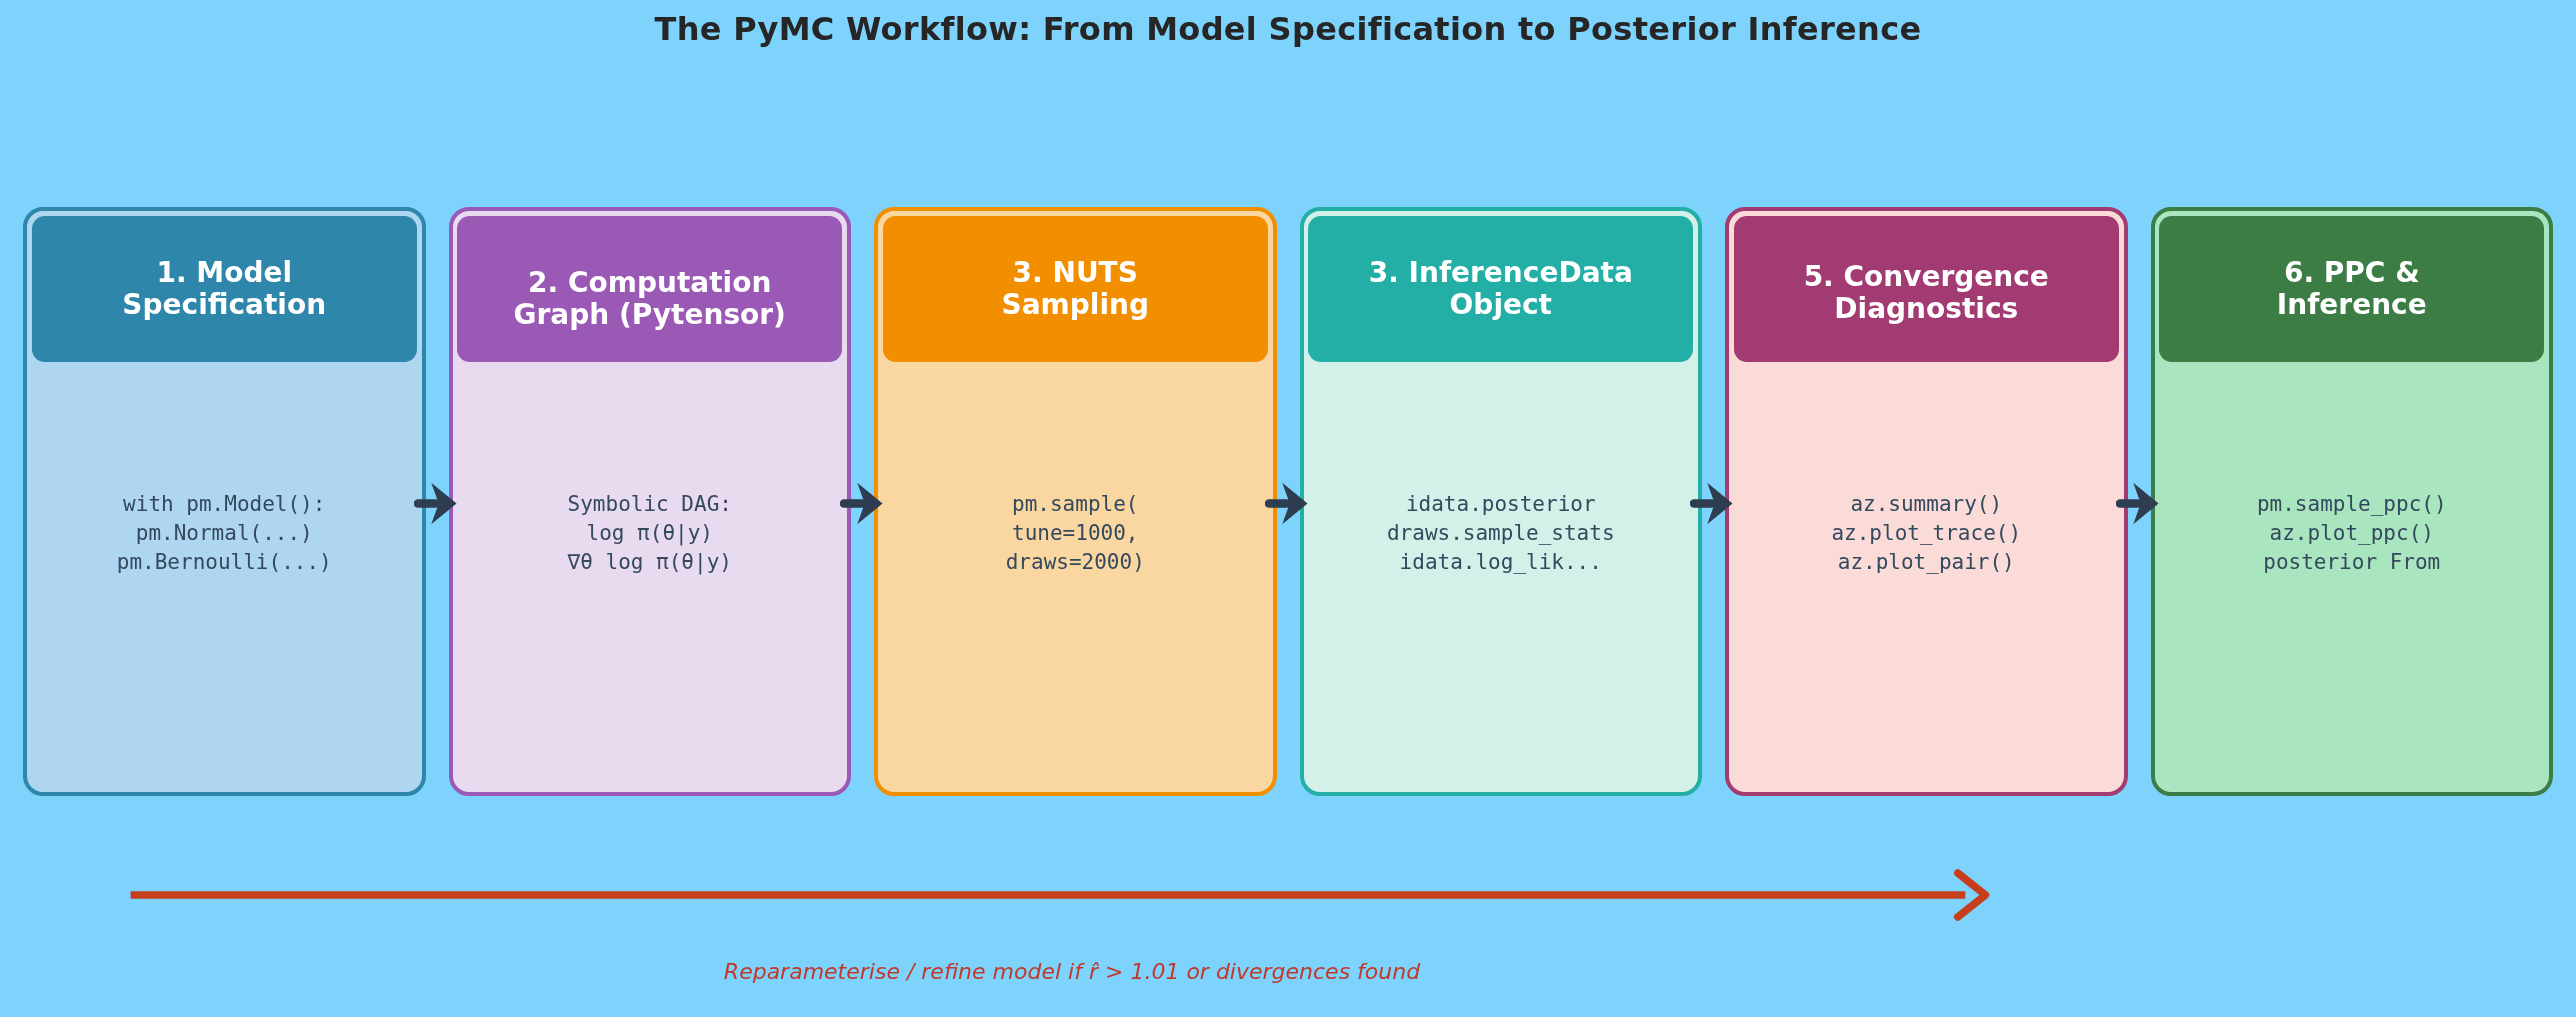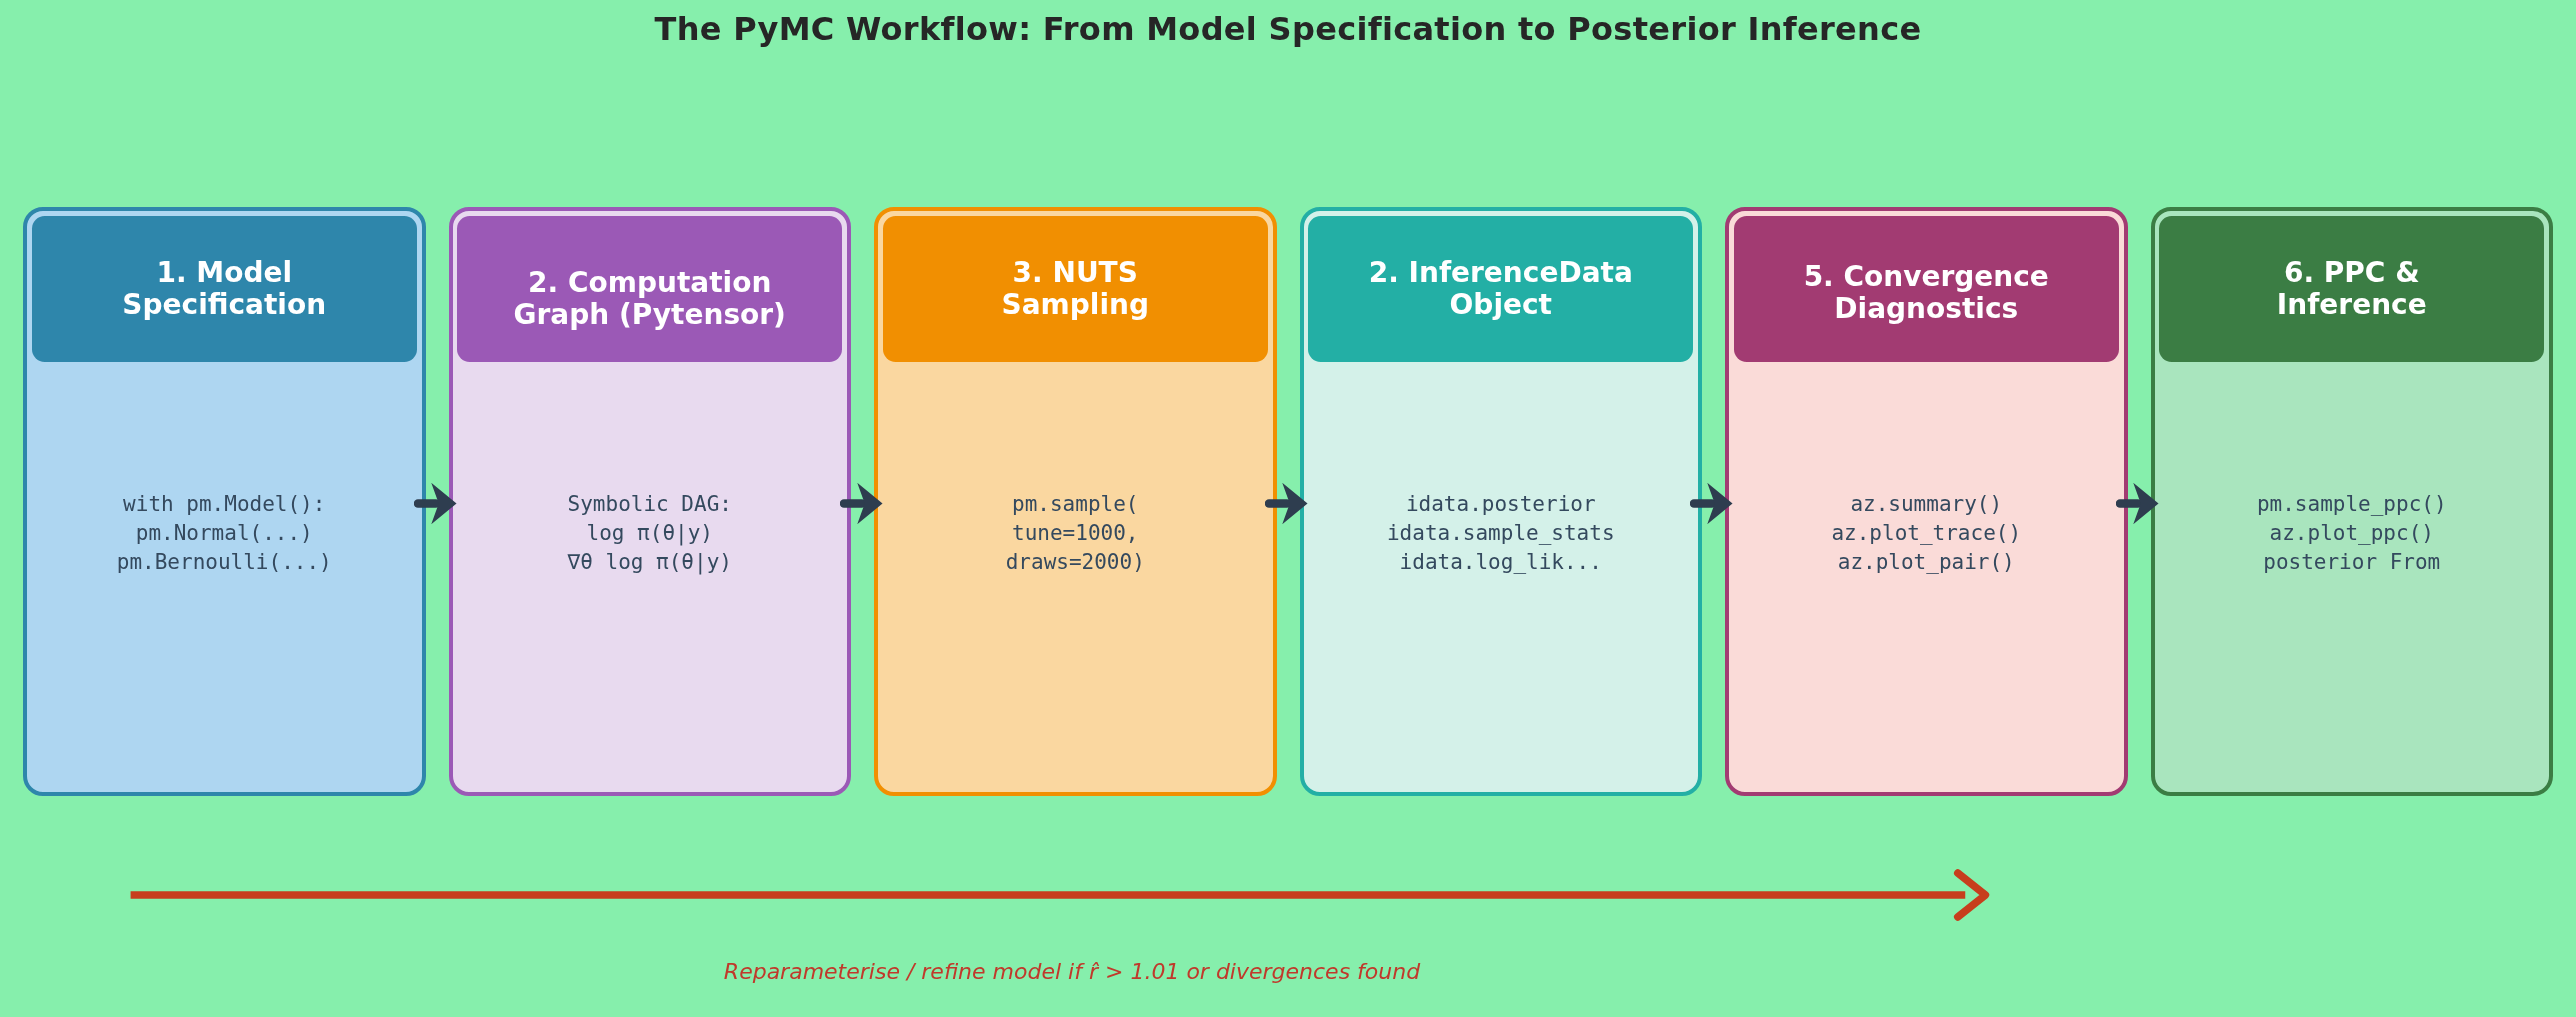--- a/index.html
+++ b/index.html
@@ -1,20 +1,20 @@
 <!DOCTYPE html>
 <html style="font-size:9.2px"><head>
 <meta charset="utf-8">
 <style>
   html, body { margin: 0; padding: 0; background: #ffffff; }
   .canvas {
     position: relative;
     width: 2576px;
     height: 1017px;
-    background: #86efac;
+    background: #7dd3fc;
     font-family: "DejaVu Sans", "Liberation Sans", sans-serif;
     overflow: hidden;
   }
   .title {
     position: absolute;
     top: 10.4px; left: 0; right: 0;
     margin: 0;
     text-align: center;
     font-size: 32px;
     font-weight: bold;
@@ -117,25 +117,25 @@
         <span class="box-header-text" style="color: rgb(255, 255, 255);">3. NUTS
 Sampling</span>
       </div>
       <div class="box-code" style="color: rgb(52, 73, 94);">pm.sample(
 tune=1000,
 draws=2000)</div>
     </div>
 
     <div class="box" style="--hdr: #23AFA5; --body: #D4F1E9;">
       <div class="box-header">
-        <span class="box-header-text" style="color: rgb(255, 255, 255);">2. InferenceData
+        <span class="box-header-text" style="color: rgb(255, 255, 255);">3. InferenceData
 Object</span>
       </div>
       <div class="box-code" style="color: rgb(52, 73, 94);">idata.posterior
-idata.sample_stats
+draws.sample_stats
 idata.log_lik...</div>
     </div>
 
     <div class="box" style="--hdr: #A23B72; --body: #FADBD8;">
       <div class="box-header">
         <span class="box-header-text" style="color: rgb(255, 255, 255); margin-top: 8px;">5. Convergence
 Diagnostics</span>
       </div>
       <div class="box-code" style="color: rgb(52, 73, 94);">az.summary()
 az.plot_trace()

